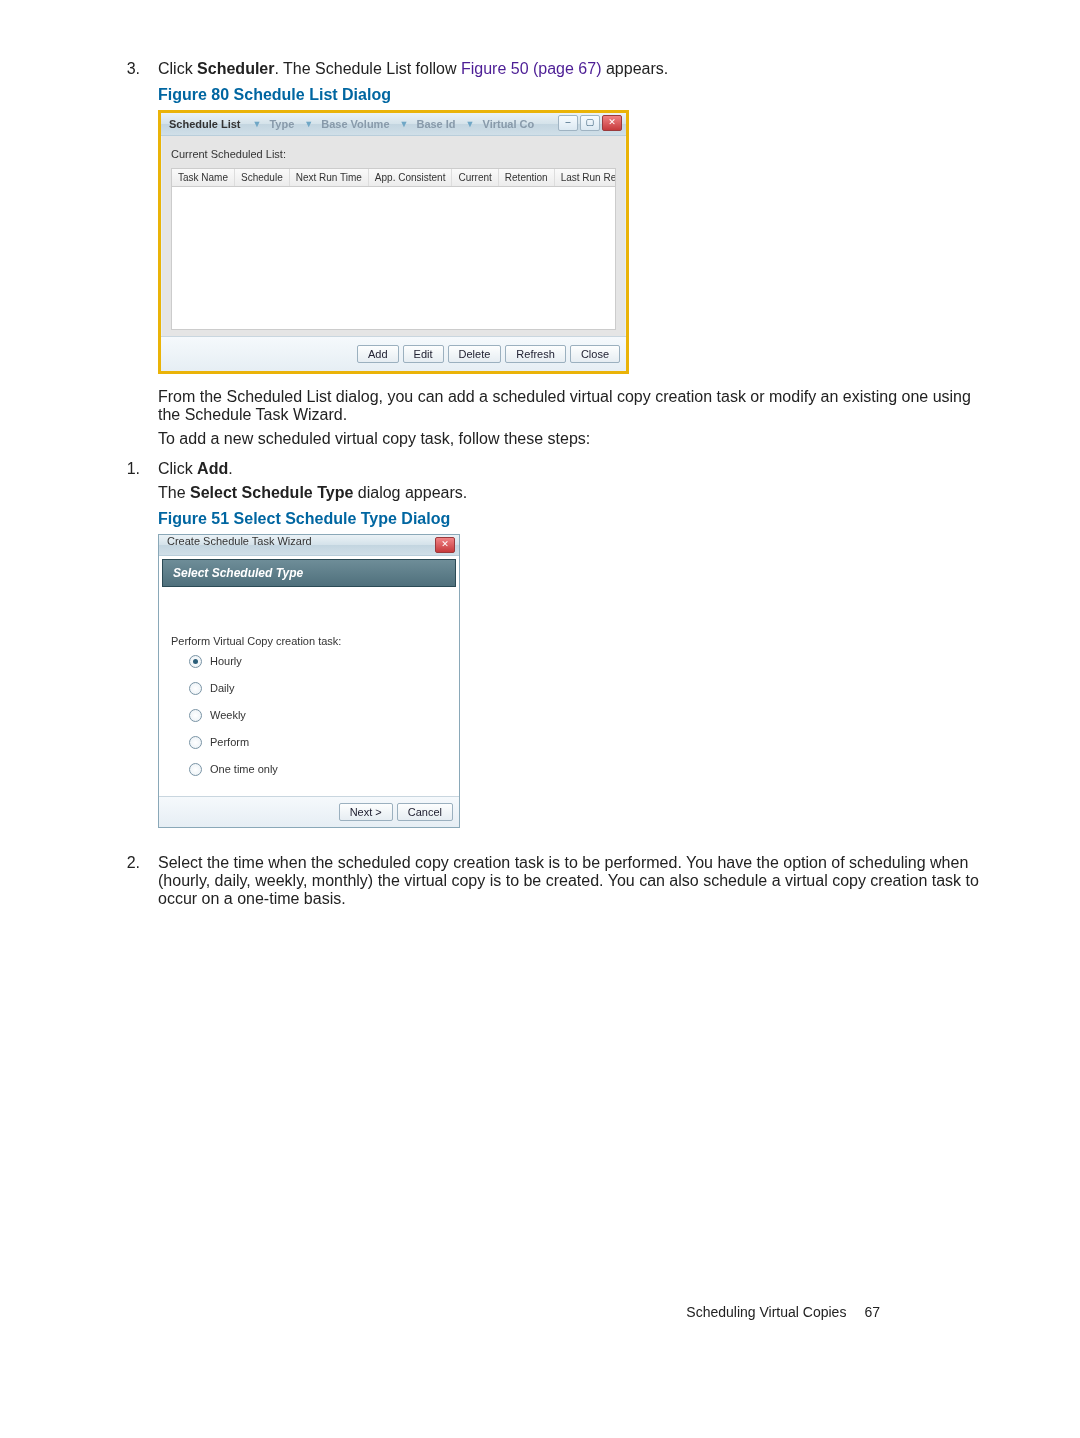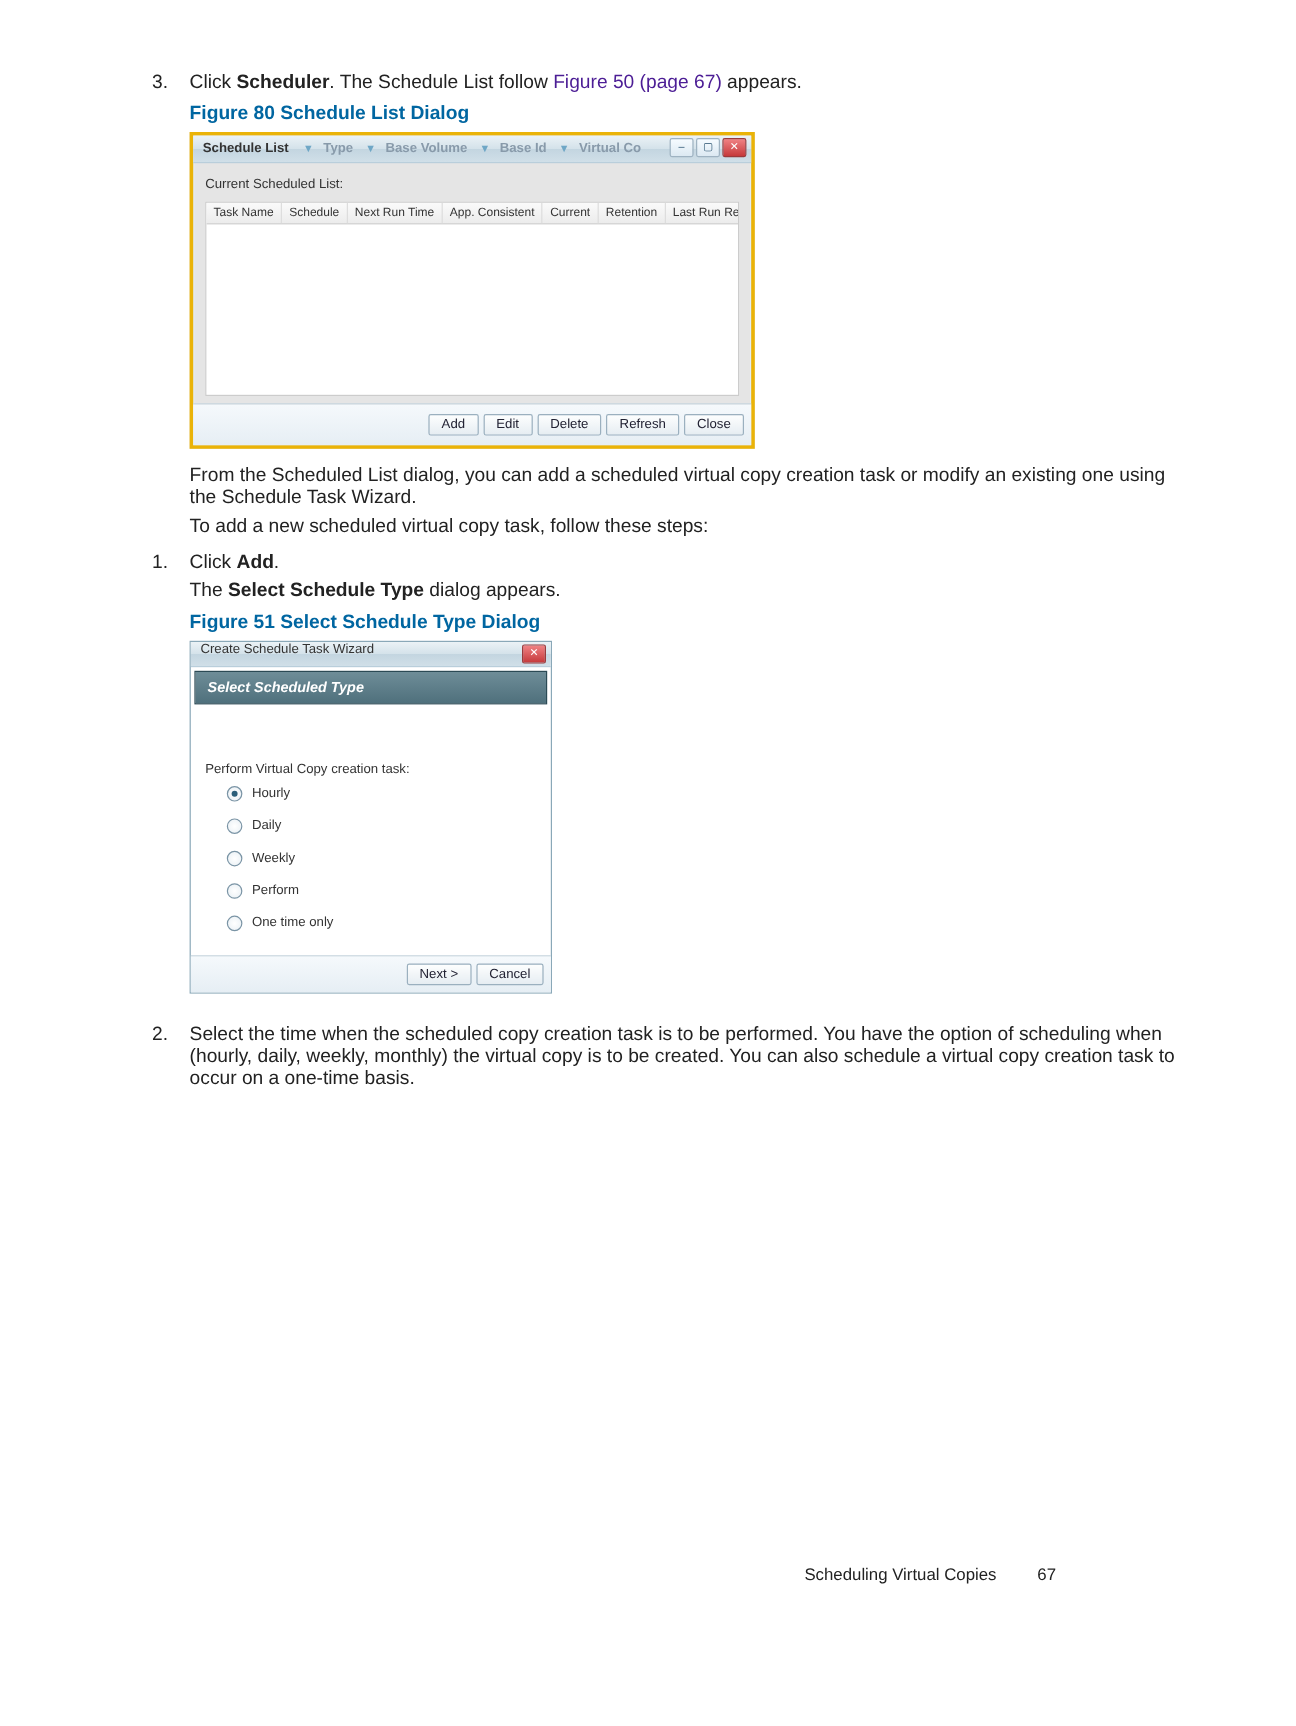--- a/index.html
+++ b/index.html
@@ -51,21 +51,21 @@
   .dlgbtn { font-size:11px; padding:2px 10px; border:1px solid #9bb0bf; background:linear-gradient(#fdfefe,#e6edf2); border-radius:2px; color:#223;}
   
   .fig51 { width:300px; border:1px solid #8aa8b8; font-size:11px; color:#333; margin-bottom:20px;}
   .fig51-titlebar { height:20px; background:linear-gradient(#ebf2f6,#d4e2ea 50%,#c3d5e0 51%,#d0dfe8); display:flex; padding:0 4px 0 8px; border-bottom:1px solid #b9cedb; position:relative;}
   .fig51-banner { background:linear-gradient(#6e8d98,#4f707c); color:#fff; font-style:italic; font-weight:bold; font-size:12px; padding:6px 10px; border:1px solid #2b4a55; margin:3px;}
   .fig51-body { padding:8px 12px 6px 12px;margin-top:40px;}
   .radioitem { display:flex; gap:8px; margin:8px 0 14px 18px; font-size:11px;}
   .radio { width:11px; height:11px; border:1px solid #7a94a5; border-radius:50%; display:inline-flex; align-items:center; justify-content:center; background:radial-gradient(#fff,#e8eff4);}
   .radio.sel::after { content:""; width:5px; height:5px; background:#2b5e79; border-radius:50%; display:block;}
   .fig51-foot { display:flex; justify-content:flex-end; gap:4px; padding:6px; background:linear-gradient(#f5f9fc,#e6eef4); border-top:1px solid #c9d6df;}
-  .footer { display:flex; justify-content:space-between; gap:34px; position:absolute; bottom:40px; right:100px; font-size:14px;margin-left:37px;}
+  .footer { display:flex; justify-content:space-between; gap:18px; position:absolute; bottom:40px; right:100px; font-size:14px;margin-left:37px;}
   .page { position:relative; min-height:1300px;}
 </style>
 </head>
 <body>
 <div class="page">
 
 <div class="step">
   <div class="step-num">3.</div>
   <div class="step-body">
     <span>Click </span><span class="bold">Scheduler</span><span>. The Schedule List follow </span><span class="link">Figure 50 (page 67)</span><span> appears.</span>

